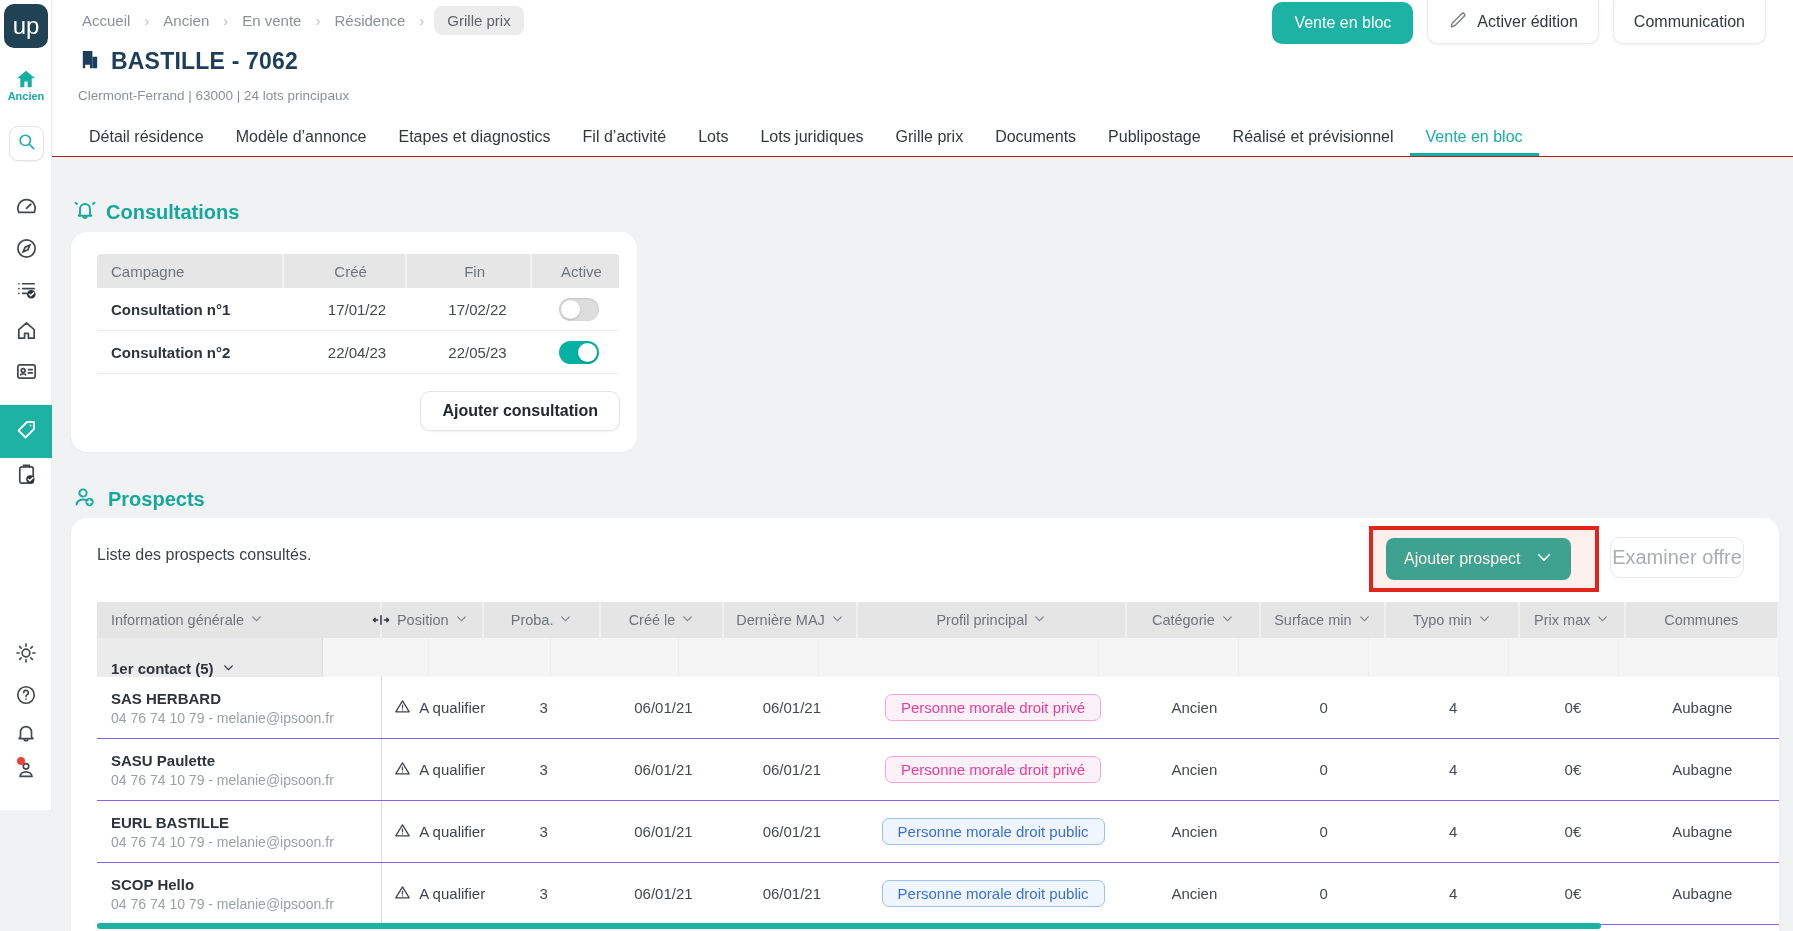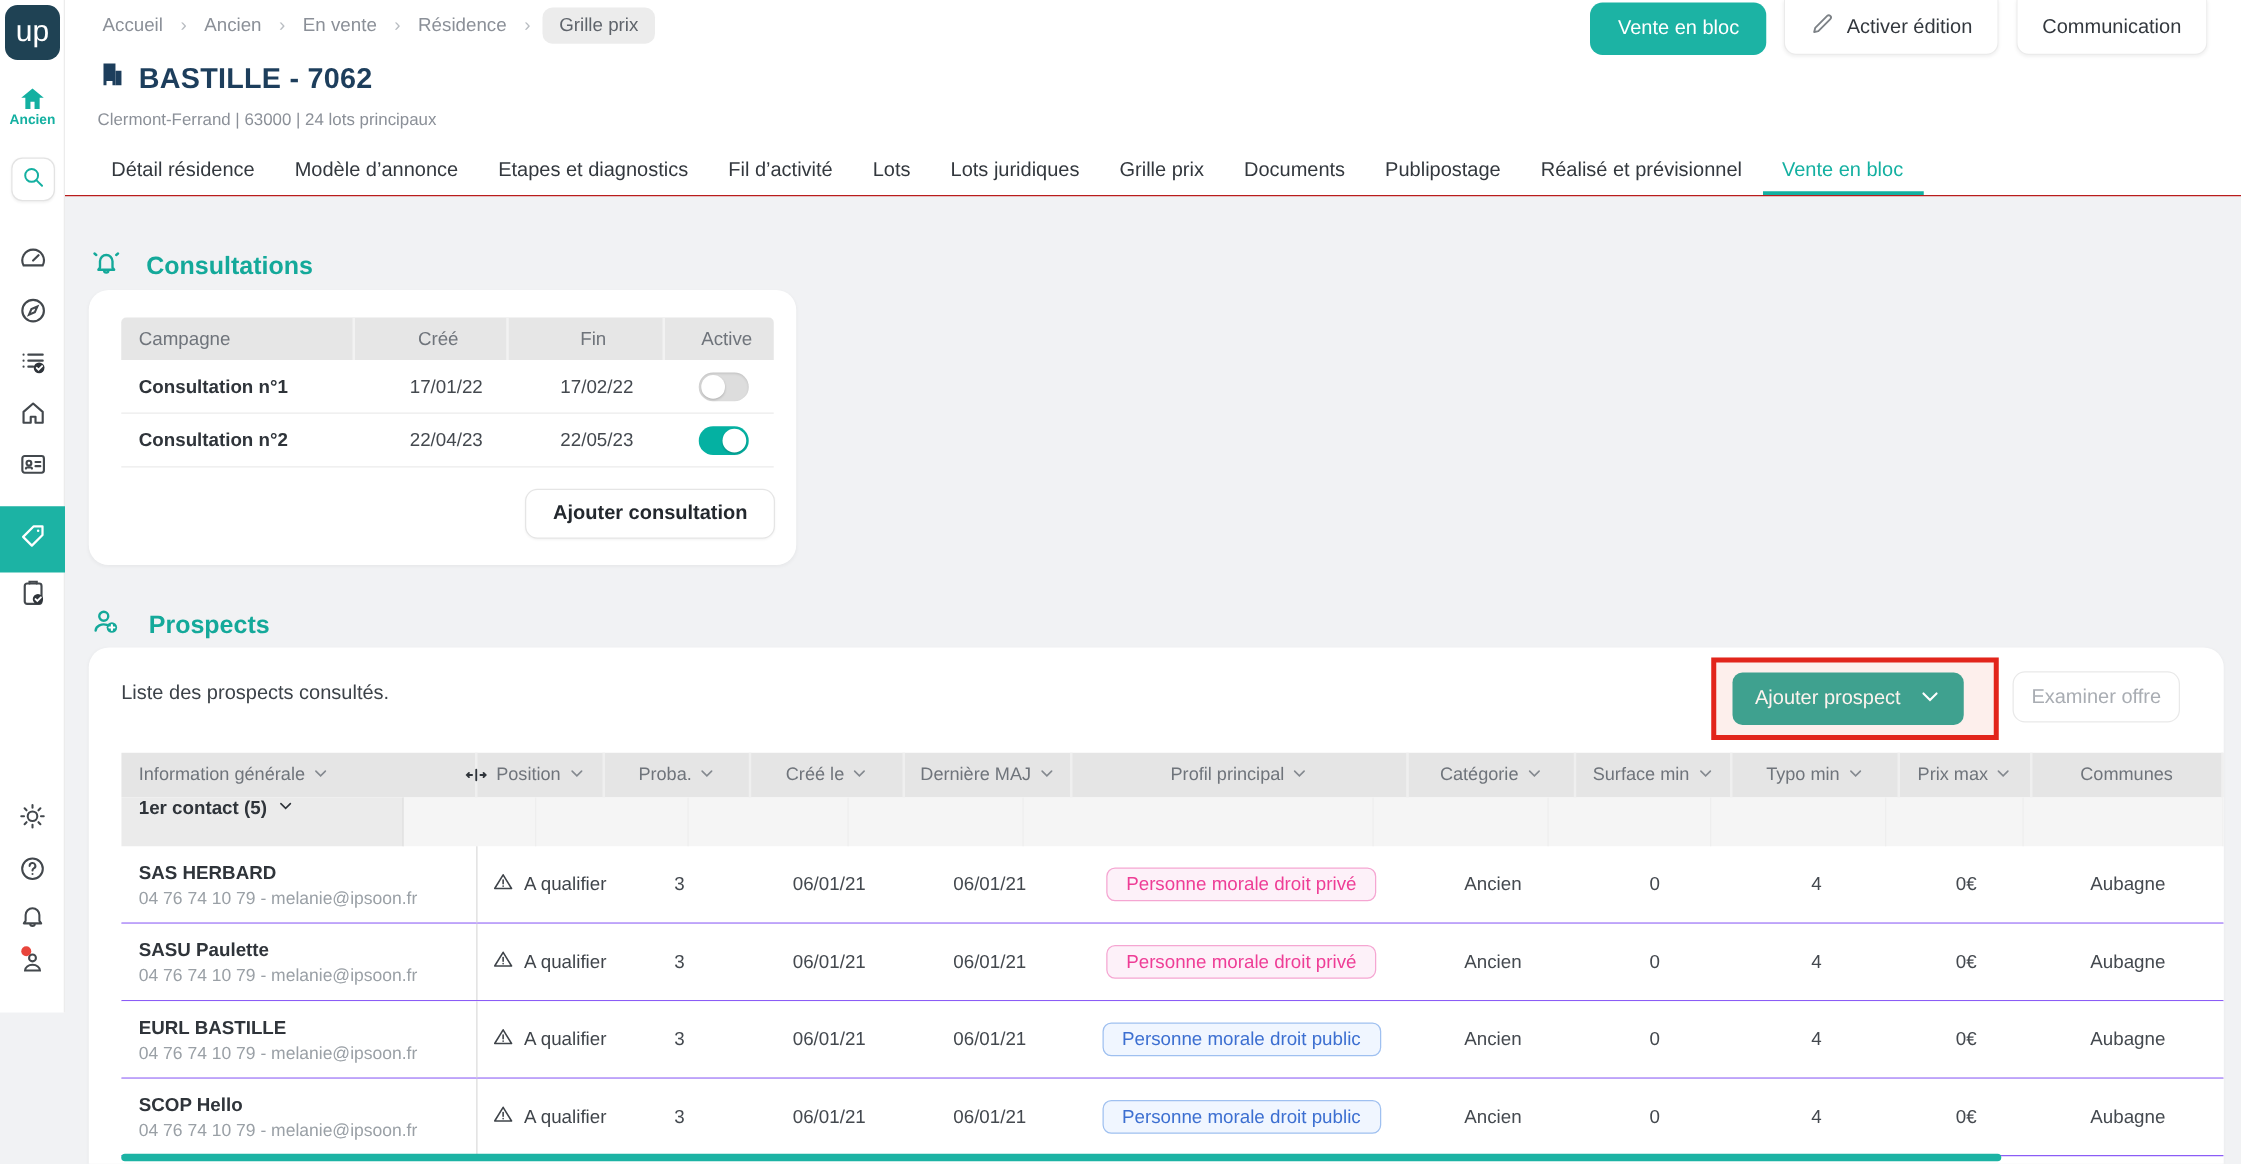--- a/index.html
+++ b/index.html
@@ -28,21 +28,21 @@
   .btn-teal { background:#1cb3a4; color:#fff; height:42px; padding:0 22px; }
   .btn-white { background:#fff; color:#33383e; height:44px; padding:0 20px; border:1px solid #ebebeb; border-top:none; border-radius:0 0 10px 10px; box-shadow:0 1px 3px rgba(0,0,0,.06); }
   .res-title { position:absolute; left:26px; top:48px; display:flex; align-items:center; gap:10px; }
   .res-title h1 { font-size:23px; color:#1d3e5c; font-weight:700; letter-spacing:.2px; }
   .res-sub { position:absolute; left:26px; top:88px; font-size:13.5px; color:#8b9098; }
   .tabs { position:absolute; left:21px; right:0; bottom:0; height:38px; display:flex; align-items:center; }
   .tab { font-size:16px; color:#33383e; padding:0 16px; height:38px; display:flex; align-items:center; cursor:pointer; white-space:nowrap; }
   .tab.active { color:#14b0a1; font-weight:500; box-shadow:inset 0 -3px 0 #14b0a1; }
 
   
-  .sec-heading { position:absolute; display:flex; align-items:center; gap:20px; color:#14a99a; font-size:20px; font-weight:700; }
+  .sec-heading { position:absolute; display:flex; align-items:center; gap:9px; color:#14a99a; font-size:20px; font-weight:700; }
 
   
   .consult-card { position:absolute; left:71px; top:232px; width:566px; height:220px; background:#fff; border-radius:16px; box-shadow:0 1px 3px rgba(0,0,0,.04); }
   .c-table { position:absolute; left:26px; top:22px; width:522px; font-size:15px; }
   .c-hrow { display:flex; height:34px; background:#e6e6e6; border-radius:4px 4px 0 0; color:#6f747b; overflow:hidden;gap:12px; }
   .c-hcell { display:flex; align-items:center; justify-content:center; border-right:2px solid #f2f2f2; }
   .c-hcell:last-child { border-right:none; }
   .c-row { display:flex; height:43px; align-items:center; border-bottom:1px solid #ececec; color:#44494f; }
   .cc-camp { width:200px; padding-left:14px; justify-content:flex-start; display:flex; align-items:center; }
   .cc-deb { width:120px; text-align:center; justify-content:center; display:flex; }
@@ -55,33 +55,33 @@
   .toggle .knob { position:absolute; top:2px; width:19px; height:19px; border-radius:50%; background:#fff; box-shadow:0 1px 2px rgba(0,0,0,.2); }
   .toggle.off .knob { left:2px; }
   .toggle.on .knob { right:2px; }
   .btn-outline { position:absolute; right:17px; top:159px; height:40px; padding:0 21px; background:#fff; border:1px solid #e5e5e5; border-radius:10px; font-size:16px; font-weight:700; color:#23282e; box-shadow:0 1px 2px rgba(0,0,0,.05); }
 
   
   .prospects-card { position:absolute; left:71px; top:518px; width:1708px; height:440px; background:#fff; border-radius:16px; box-shadow:0 1px 3px rgba(0,0,0,.04); overflow:hidden; }
   .p-sub { position:absolute; left:26px; top:28px; font-size:16px; color:#3c4248; }
   .red-annot { position:absolute; left:1298px; top:8px; width:230px; height:66px; border:4px solid #e2251b; background:rgba(231,74,40,.09); z-index:5; }
   .btn-add-prospect { position:absolute; left:13px; top:8px; height:42px; padding:0 18px; border-radius:8px; background:#3fa18f; color:#fdf3ee; font-size:16px; display:flex; align-items:center; gap:14px; cursor:pointer; }
-  .btn-examine { position:absolute; left:1539px; top:19px; width:134px; height:41px; border-radius:10px; background:#fff; border:1px solid #e9e9e9; color:#a9adb3; font-size:16px; }
+  .btn-examine { position:absolute; left:1539px; top:19px; width:134px; height:41px; border-radius:10px; background:#fff; border:1px solid #e9e9e9; color:#a9adb3; font-size:20px; }
 
   
   .p-table { position:absolute; left:26px; top:84px; right:0; bottom:0; overflow:hidden; font-size:15px; }
   .p-hrow { display:flex; height:36px; background:#e5e5e5; color:#6f747b; font-size:14.5px; }
   .p-hcell { display:flex; align-items:center; justify-content:center; gap:6px; border-right:2px solid #efefef; position:relative; cursor:pointer; white-space:nowrap; }
   .p-hcell.left { justify-content:flex-start; padding-left:14px; }
   .chev { color:#84898f; flex:0 0 auto; }
   .col-resize { position:absolute; right:-11px; top:8px; z-index:3; color:#2f343a; cursor:col-resize; }
   .c0{width:297px;} .c1{width:106px;} .c2{width:122px;} .c3{width:128px;} .c4{width:140px;}
   .c5{width:280px;} .c6{width:140px;} .c7{width:130px;} .c8{width:140px;} .c9{width:110px;} .c10{width:160px;}
   .p-grow { display:flex; height:39px; }
-  .pg-first { width:297px; background:#ebebeb; display:flex; align-items:flex-start; gap:8px; padding-left:14px; font-weight:700; color:#2f343a; border-right:1px solid #dcdcdc; cursor:pointer; }
+  .pg-first { width:297px; background:#ebebeb; display:flex; align-items:flex-end; gap:8px; padding-left:14px; font-weight:700; color:#2f343a; border-right:1px solid #dcdcdc; cursor:pointer; }
   .pg-rest { flex:1; background:#f5f5f5; display:flex; }
   .pg-rest span { border-right:1px solid #eeeeee; display:block; height:100%; }
   .p-row { display:flex; height:62px; border-bottom:1px solid #8b5cf6; cursor:pointer; background:#fff; }
   .p-cell { display:flex; align-items:center; justify-content:center; color:#44494f; white-space:nowrap; }
   .p-cell.info { flex-direction:column; align-items:flex-start; justify-content:center; padding-left:14px; border-right:1px solid #dcdcdc; }
   .p-cell.info .name { font-weight:700; color:#2f343a; font-size:15px; }
   .p-cell.info .contact { color:#9aa0a6; font-size:14px; margin-top:3px; }
   .p-cell.pos { justify-content:flex-start; padding-left:12px; gap:8px; color:#3f444a; }
   .badge { padding:4px 15px; border-radius:7px; font-size:15px; border:1px solid; }
   .badge--pink { color:#ee3d96; border-color:#f5a6d2; background:#fdf1f9; }

